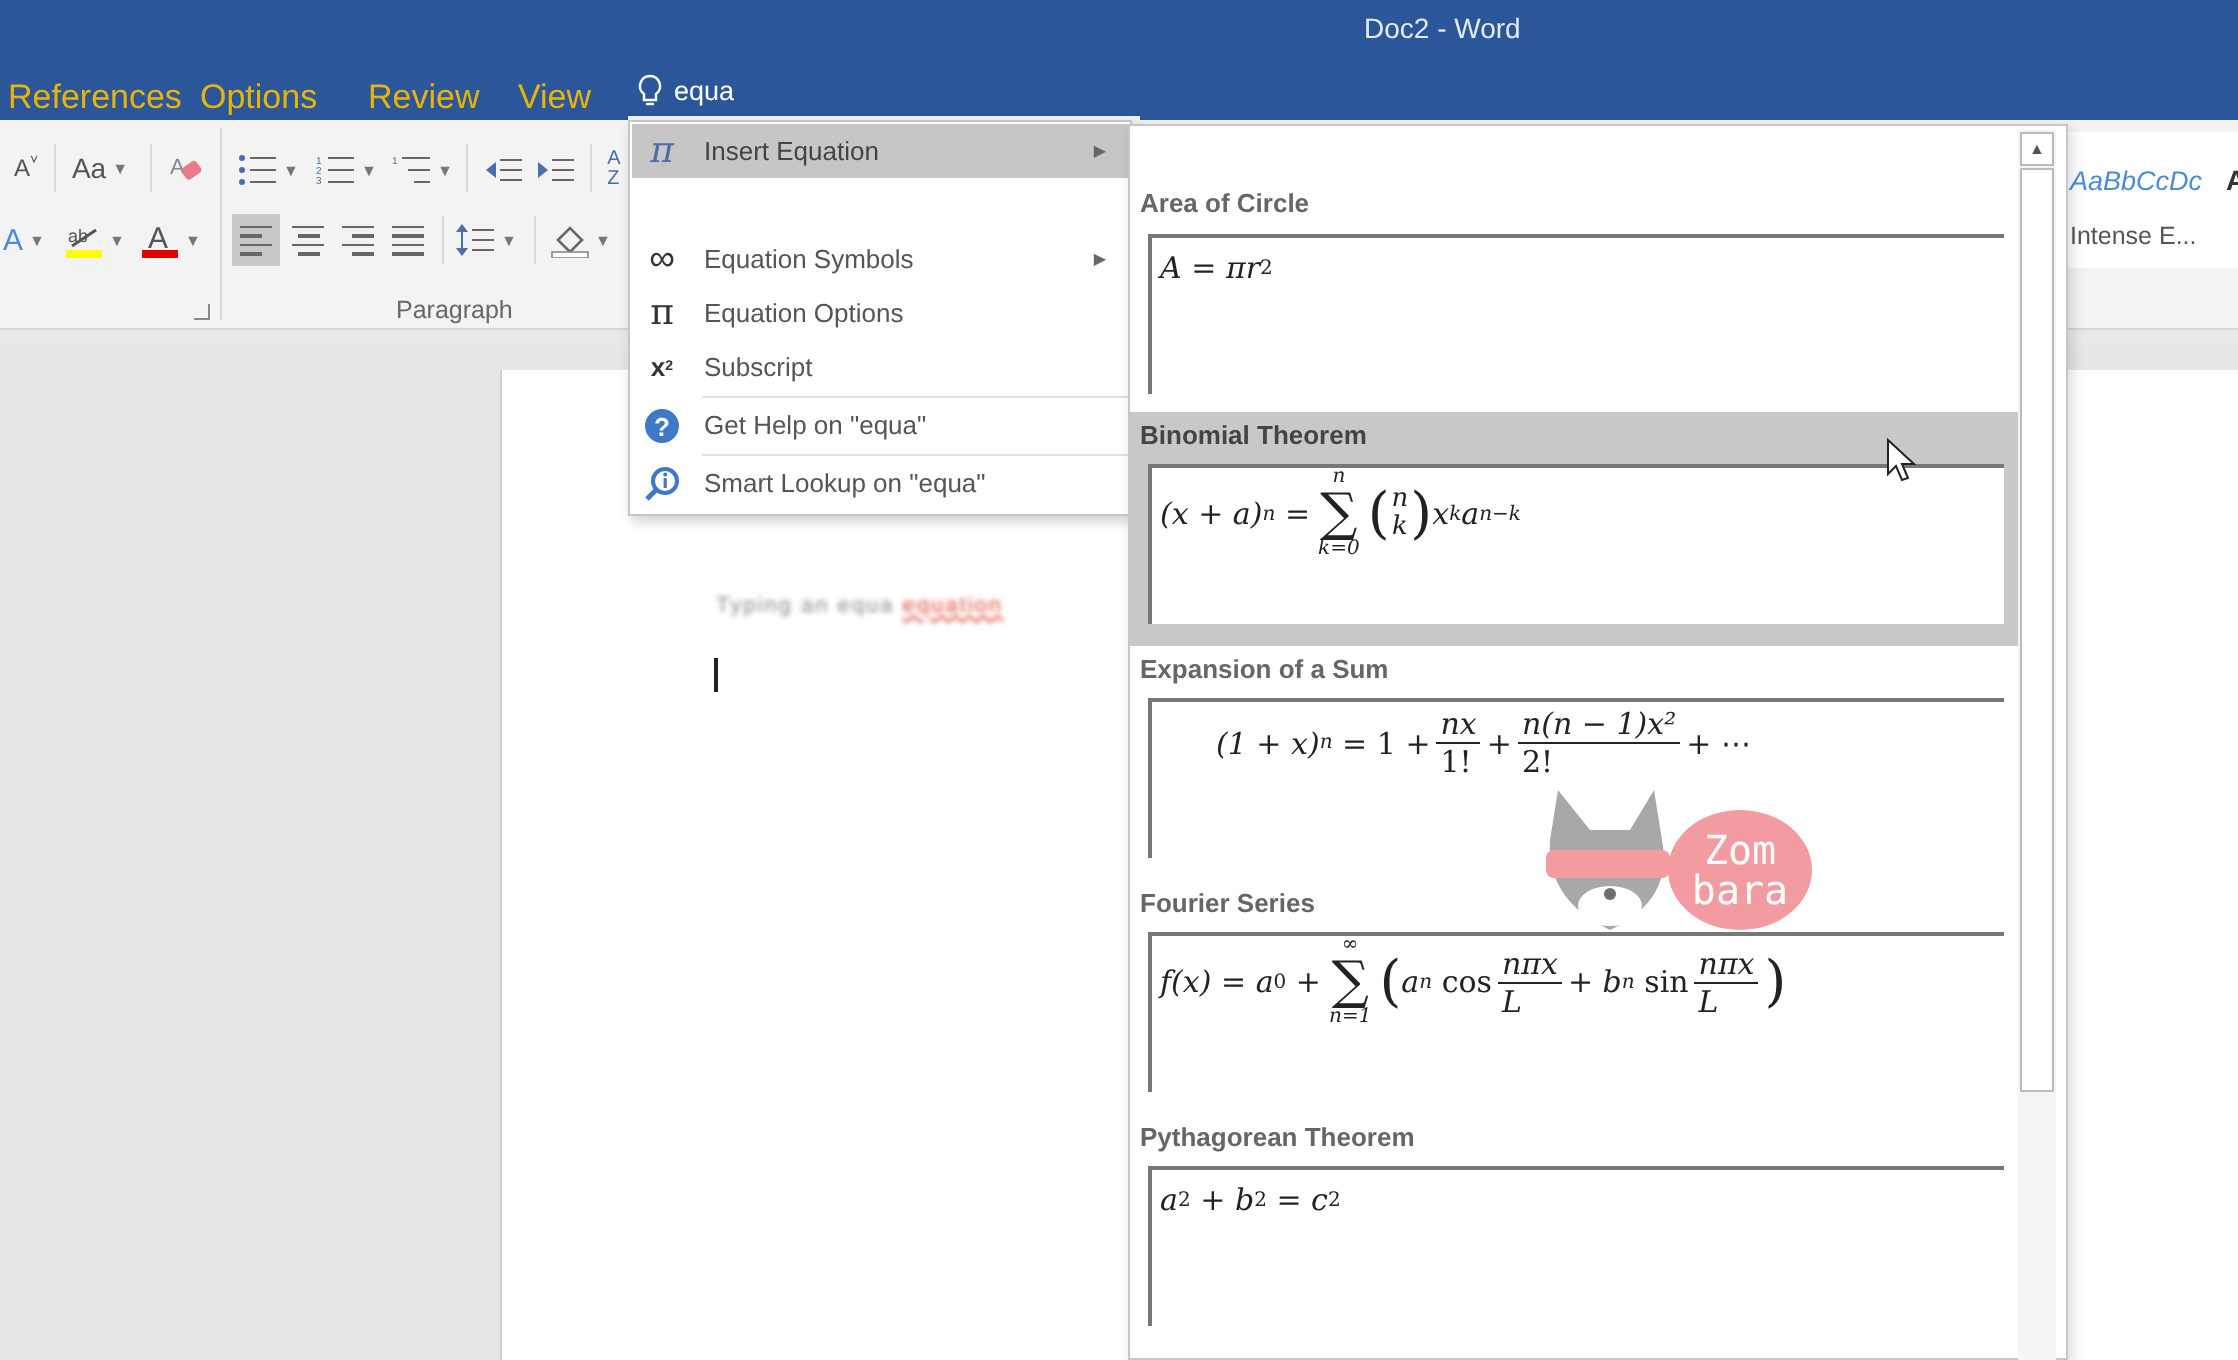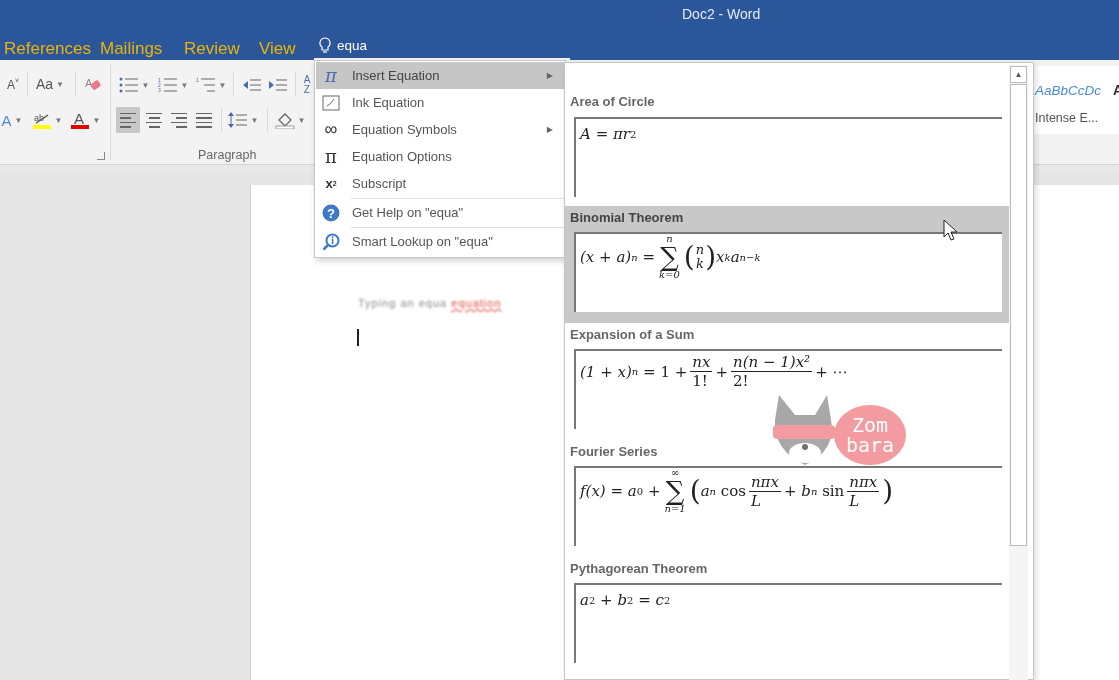--- a/index.html
+++ b/index.html
@@ -87,21 +87,21 @@
   
   .wm { position: absolute; left: 765px; top: 390px; width: 145px; height: 90px; opacity: 0.85; }
 </style>
 </head>
 <body>
 
 <div class="titlebar">
   <div class="title">Doc2 - Word</div>
   <div class="tabs">
     <span class="tab t-ref">References</span>
-    <span class="tab t-mail">Mailings</span>
+    <span class="tab t-mail">Options</span>
     <span class="tab t-rev">Review</span>
     <span class="tab t-view">View</span>
     <div class="tellme">
       <svg viewBox="0 0 14 17">
           <path d="M7 1a5 5 0 0 0-3 9v3h6v-3a5 5 0 0 0-3-9z" fill="none" stroke="#fff" stroke-width="1.2"></path>
           <line x1="5" y1="15" x2="9" y2="15" stroke="#fff" stroke-width="1.2"></line>
         </svg>
       <span class="tellme-text">equa</span>
     </div>
   </div>
@@ -266,29 +266,20 @@
   <span style="filter:blur(1.2px);">Typing an equa</span>
   <span class="squiggle" style="filter:blur(1.2px);">equation</span>
 </div>
 <div class="caret-bar"></div>
 
 <div class="menu">
   <div class="mi hl" style="top:1px;">
     <span class="ico" style="font-family:'DejaVu Serif',serif;font-size:18px;font-style:italic;">π</span>
     <span class="lbl">Insert Equation</span>
     <span class="arrow">▶</span>
-  </div>
-  <div class="mi" style="top:28px;">
-    <span class="ico">
-        <svg width="18" height="16" viewBox="0 0 18 16">
-          <rect x="1" y="1" width="16" height="14" fill="#fff" stroke="#666"></rect>
-          <path d="M5 11 l3 -2 l4 -5" stroke="#4a6ea9" fill="none"></path>
-        </svg>
-      </span>
-    <span class="lbl">Ink Equation</span>
   </div>
   <div class="mi" style="top:55px;">
     <span class="ico" style="color:#333;font-size:18px;">∞</span>
     <span class="lbl">Equation Symbols</span>
     <span class="arrow">▶</span>
   </div>
   <div class="mi" style="top:82px;">
     <span class="ico" style="color:#333;font-family:'DejaVu Serif',serif;font-size:18px;">π</span>
     <span class="lbl">Equation Options</span>
   </div>
@@ -346,21 +337,21 @@
             <span>k</span>
           </span><span class="paren">)</span>
         <span>x</span><sup>k</sup><span>a</span><sup>n−k</sup>
       </div>
     </div>
   </div>
 
   <div class="entry" style="top:260px;height:116px;">
     <span class="entry-title" style="top:4px;">Expansion of a Sum</span>
     <div class="eq-box" style="top:26px;">
-      <div class="eq" style="top:2px;">
+      <div class="eq" style="top:2px;margin-left:28px;">
         <span>(1 + x)</span><sup>n</sup>&nbsp;<span class="up">= 1 +</span>
         <span class="frac">
             <span class="num">nx</span>
             <span class="den up">1!</span>
           </span>
         <span class="up">+</span>
         <span class="frac">
             <span class="num">n(n − 1)x²</span>
             <span class="den up">2!</span>
           </span>

